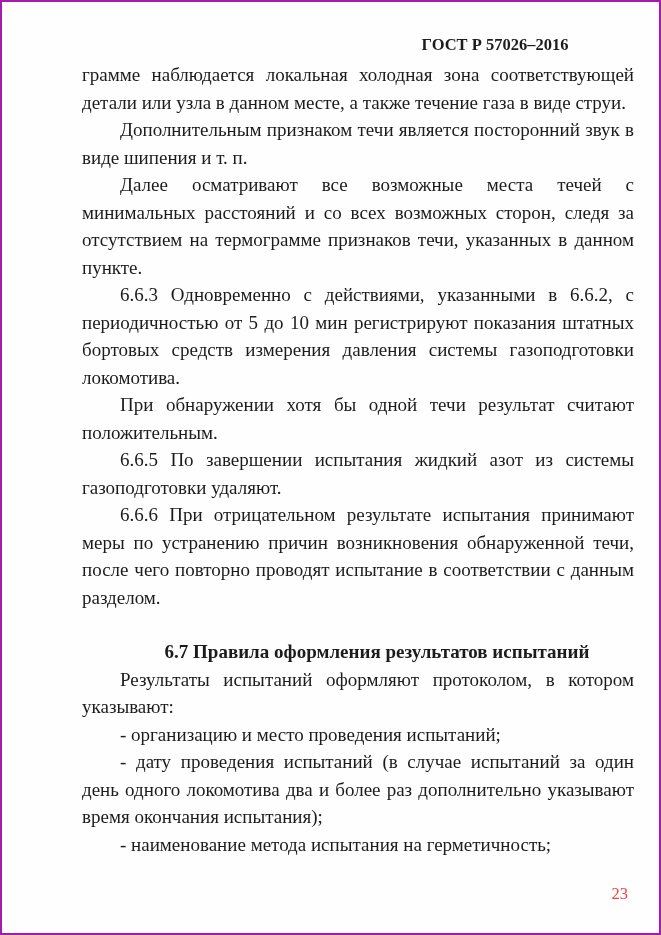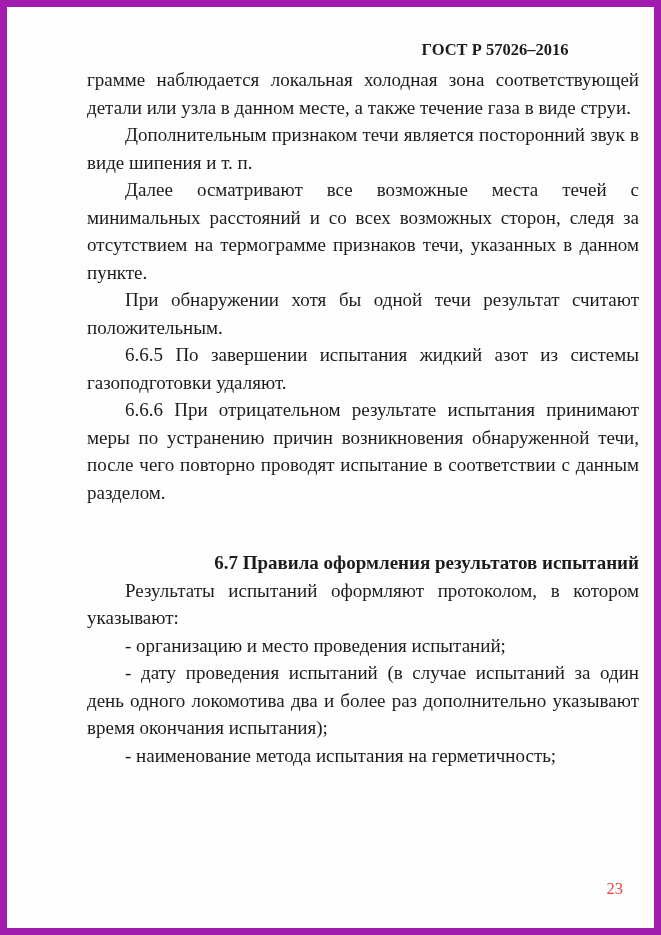--- a/index.html
+++ b/index.html
@@ -7,21 +7,21 @@
     margin: 0;
     padding: 0;
     background: #ffffff;
     font-family: "Liberation Serif", serif;
   }
   .page {
     position: relative;
     width: 661px;
     height: 935px;
     background: #fefefe;
-    border: 7px solid #a21caf;
+    border: 2px solid #a21caf;
     padding: 32px 29px 0 80px;
     color: #1c1c1c;
     overflow: hidden;
   }
   .doc-header {
     text-align: center;
     padding-left: 278px;
     font-weight: bold;
     font-size: 16.5px;
     line-height: 21px;
@@ -32,22 +32,22 @@
   .para {
     margin: 0;
     font-size: 19px;
     line-height: 27.5px;
     text-align: justify;
     text-indent: 38px;
   }
   .para.continuation { text-indent: 0; }
   .para.heading {
     font-weight: bold;
-    text-align: right;
-    margin-top: 43px;
+    text-align: center;
+    margin-top: 27px;
   }
   .page-number {
     position: absolute;
     right: 31px;
     bottom: 29px;
     font-size: 16.5px;
     color: #ef4444;
   }
 </style>
 </head>
@@ -56,20 +56,21 @@
 <div class="page">
 
   <div class="doc-header">
     <span>ГОСТ Р  57026–2016</span>
   </div>
 
   <div class="body-text">
     <p class="para continuation">грамме наблюдается локальная холодная зона соответствующей детали или узла в данном месте, а также течение газа в виде струи.</p>
     <p class="para">Дополнительным признаком течи является посторонний звук в виде шипения и т. п.</p>
     <p class="para">Далее осматривают все возможные места течей с минимальных расстояний и со всех возможных сторон, следя за отсутствием на термограмме признаков течи, указанных в данном пункте.</p>
+    <p class="para">6.6.3 Одновременно с действиями, указанными в 6.6.2, с периодичностью от 5 до 10 мин регистрируют показания штатных бортовых средств измерения давления системы газоподготовки локомотива.</p>
     <p class="para">При обнаружении хотя бы одной течи результат считают положительным.</p>
     <p class="para">6.6.5 По завершении испытания жидкий азот из системы газоподготовки удаляют.</p>
     <p class="para">6.6.6 При отрицательном результате испытания принимают меры по устранению причин возникновения обнаруженной течи, после чего повторно проводят испытание в соответствии с данным разделом.</p>
     <p class="para heading">6.7 Правила оформления результатов испытаний</p>
     <p class="para">Результаты испытаний оформляют протоколом, в котором указывают:</p>
     <p class="para">- организацию и место проведения испытаний;</p>
     <p class="para">- дату проведения испытаний (в случае испытаний за один день одного локомотива два и более раз дополнительно указывают время окончания испытания);</p>
     <p class="para">- наименование метода испытания на герметичность;</p>
   </div>
 

